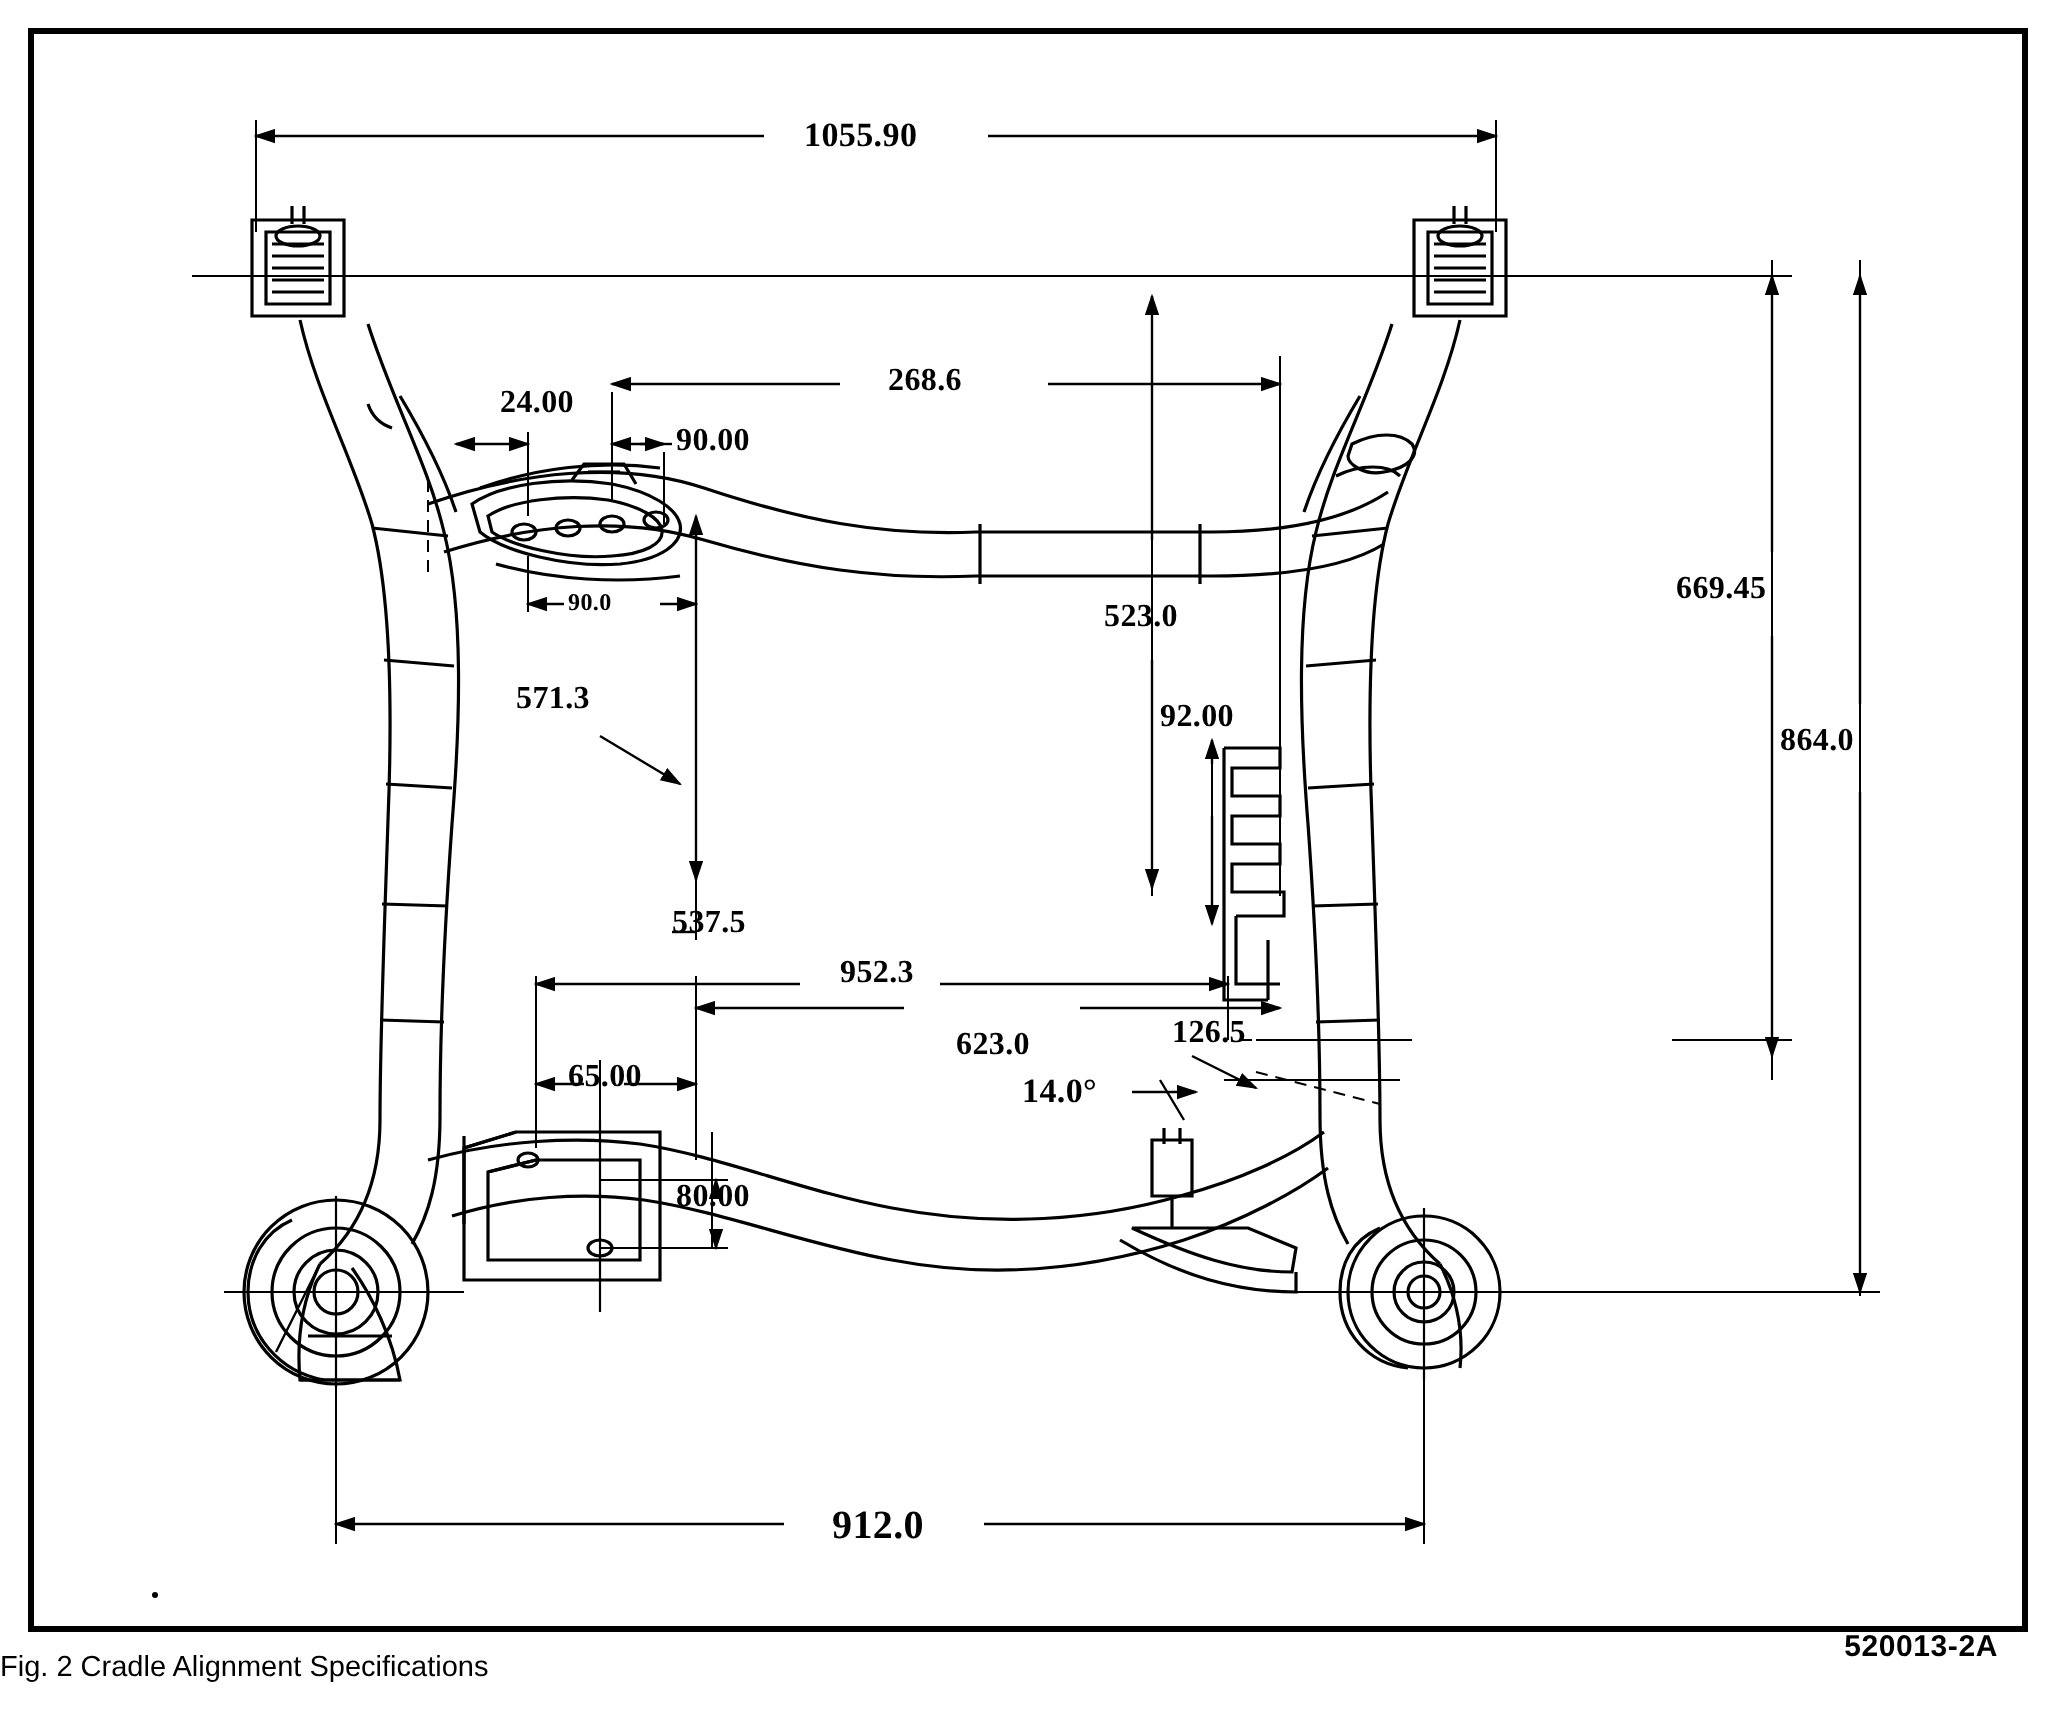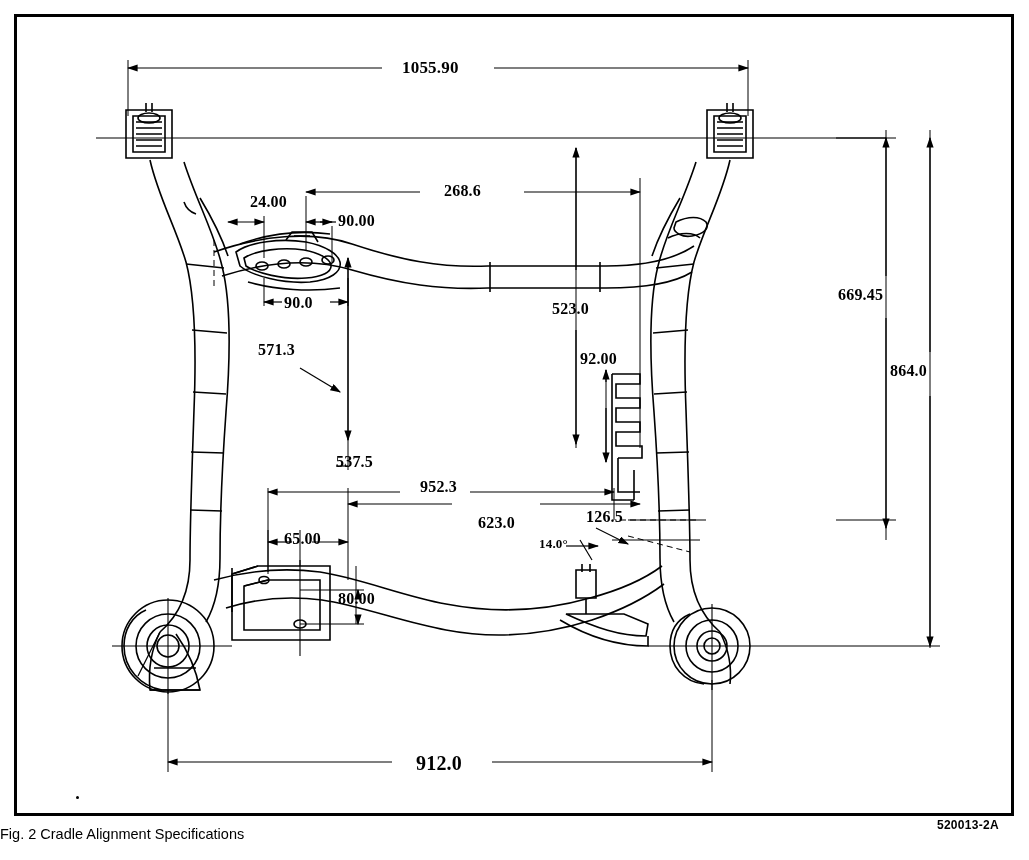--- a/index.html
+++ b/index.html
@@ -46,21 +46,21 @@
     top: 826px;
     width: 1029px;
     font-size: 14.5px;
     font-family: "Liberation Sans", sans-serif;
     color: #000;
   }
   .plate-id {
     position: absolute;
     right: 30px;
     bottom: 28px;
-    font-size: 12px;
+    font-size: 15px;
     font-weight: bold;
     font-family: "Liberation Sans", sans-serif;
     color: #000;
     letter-spacing: 0.3px;
   }
   .speck {
     position: absolute;
     left: 76px;
     top: 796px;
     width: 3px;
@@ -282,21 +282,21 @@
   </svg>
 
   <div class="dim-label" style="left:402px; top:58px; font-size:17px;">1055.90</div>
 
   <div class="dim-label" style="left:250px; top:180px; font-size:16px;margin-top:13px;">24.00</div>
 
   <div class="dim-label" style="left:338px; top:212px; font-size:16px;">90.00</div>
 
   <div class="dim-label" style="left:444px; top:182px; font-size:16px;">268.6</div>
 
-  <div class="dim-label" style="left:284px; top:294px; font-size:16px;">90.0</div>
+  <div class="dim-label" style="left:284px; top:294px; font-size:12px;">90.0</div>
 
   <div class="dim-label" style="left:258px; top:341px; font-size:16px;">571.3</div>
 
   <div class="dim-label" style="left:552px; top:300px; font-size:16px;">523.0</div>
 
   <div class="dim-label" style="left:580px; top:350px; font-size:16px;">92.00</div>
 
   <div class="dim-label" style="left:838px; top:286px; font-size:16px;">669.45</div>
 
   <div class="dim-label" style="left:890px; top:362px; font-size:16px;">864.0</div>
@@ -306,21 +306,21 @@
   <div class="dim-label" style="left:420px; top:478px; font-size:16px;">952.3</div>
 
   <div class="dim-label" style="left:478px; top:514px; font-size:16px;">623.0</div>
 
   <div class="dim-label" style="left:586px; top:508px; font-size:16px;">126.5</div>
 
   <div class="dim-label" style="left:284px; top:530px; font-size:16px;">65.00</div>
 
   <div class="dim-label" style="left:338px; top:590px; font-size:16px;">80.00</div>
 
-  <div class="dim-label" style="left:511px; top:536px; font-size:13px;margin-left:28px;">14.0°</div>
+  <div class="dim-label" style="left:511px; top:536px; font-size:17px;">14.0°</div>
 
   <div class="dim-label" style="left:416px; top:752px; font-size:20px;">912.0</div>
 
   <div class="speck"></div>
 
   <div class="plate-id">520013-2A</div>
 
   <div class="caption">Fig. 2 Cradle Alignment Specifications</div>
 
 </div>

